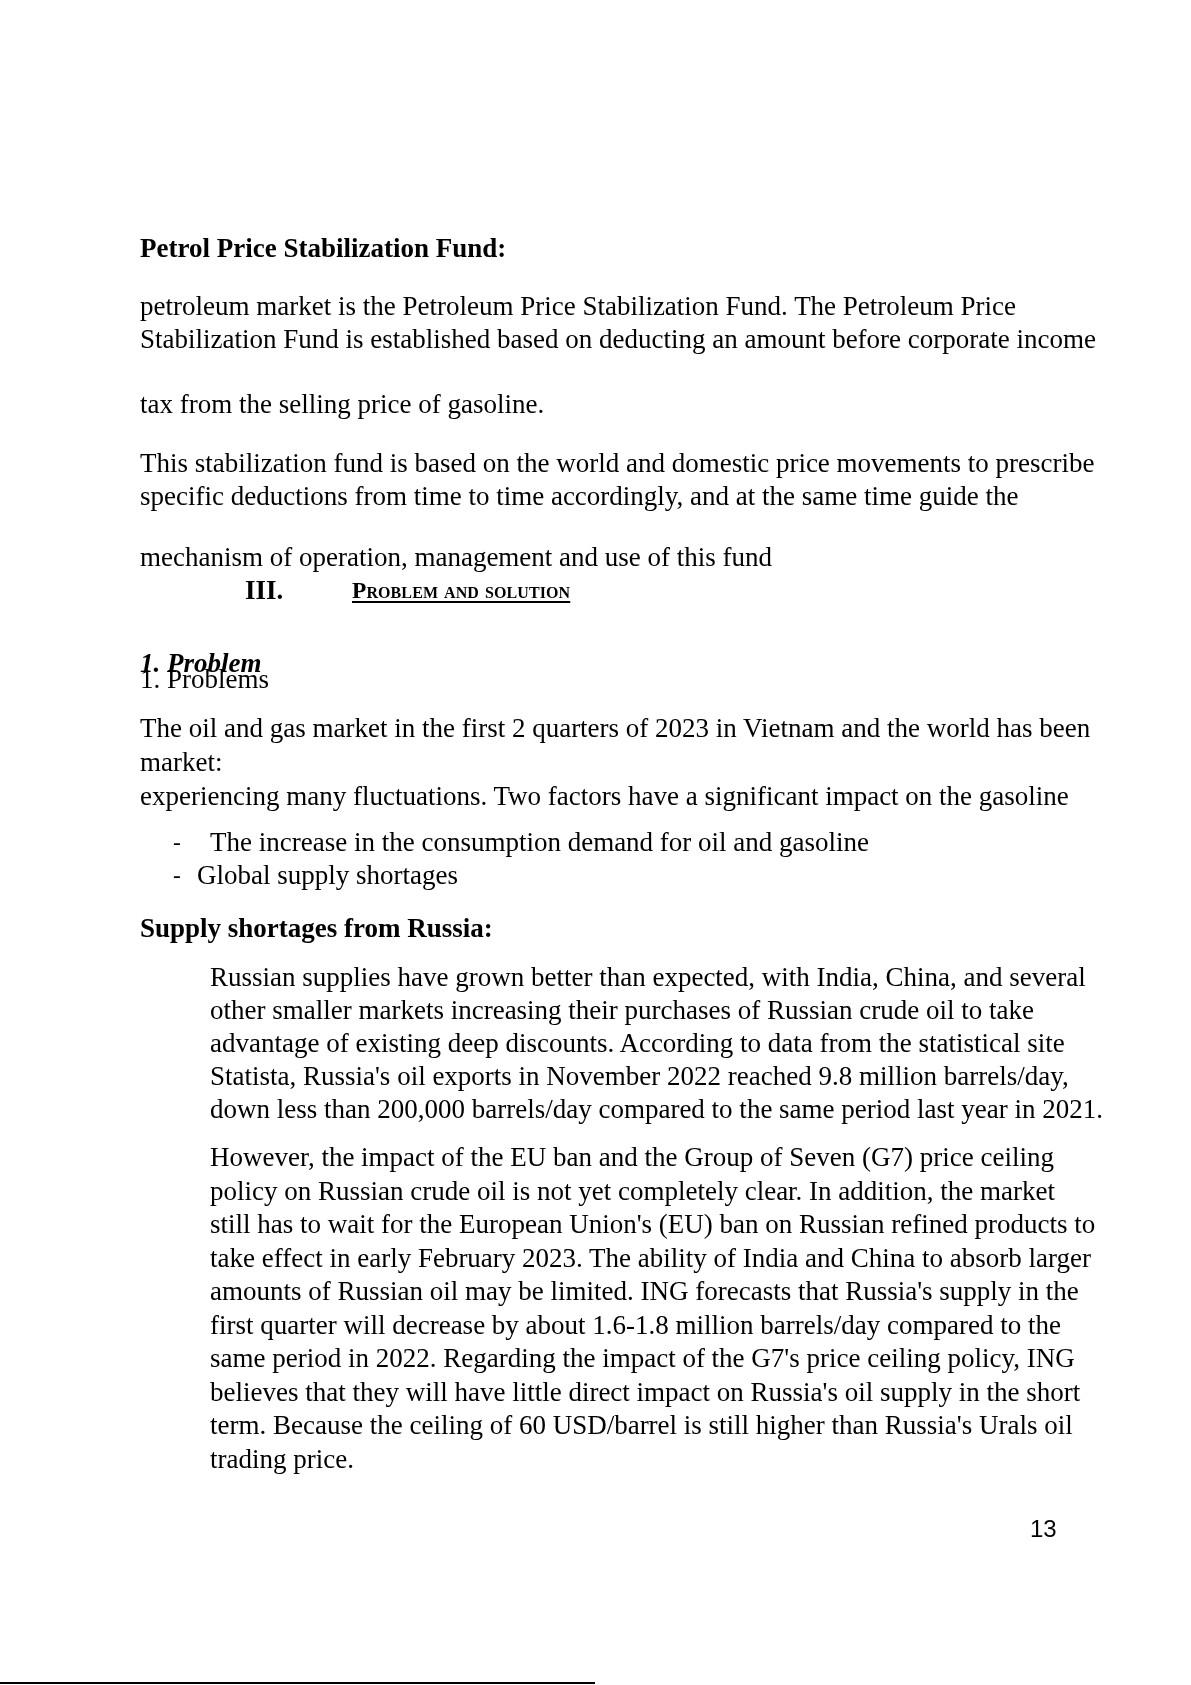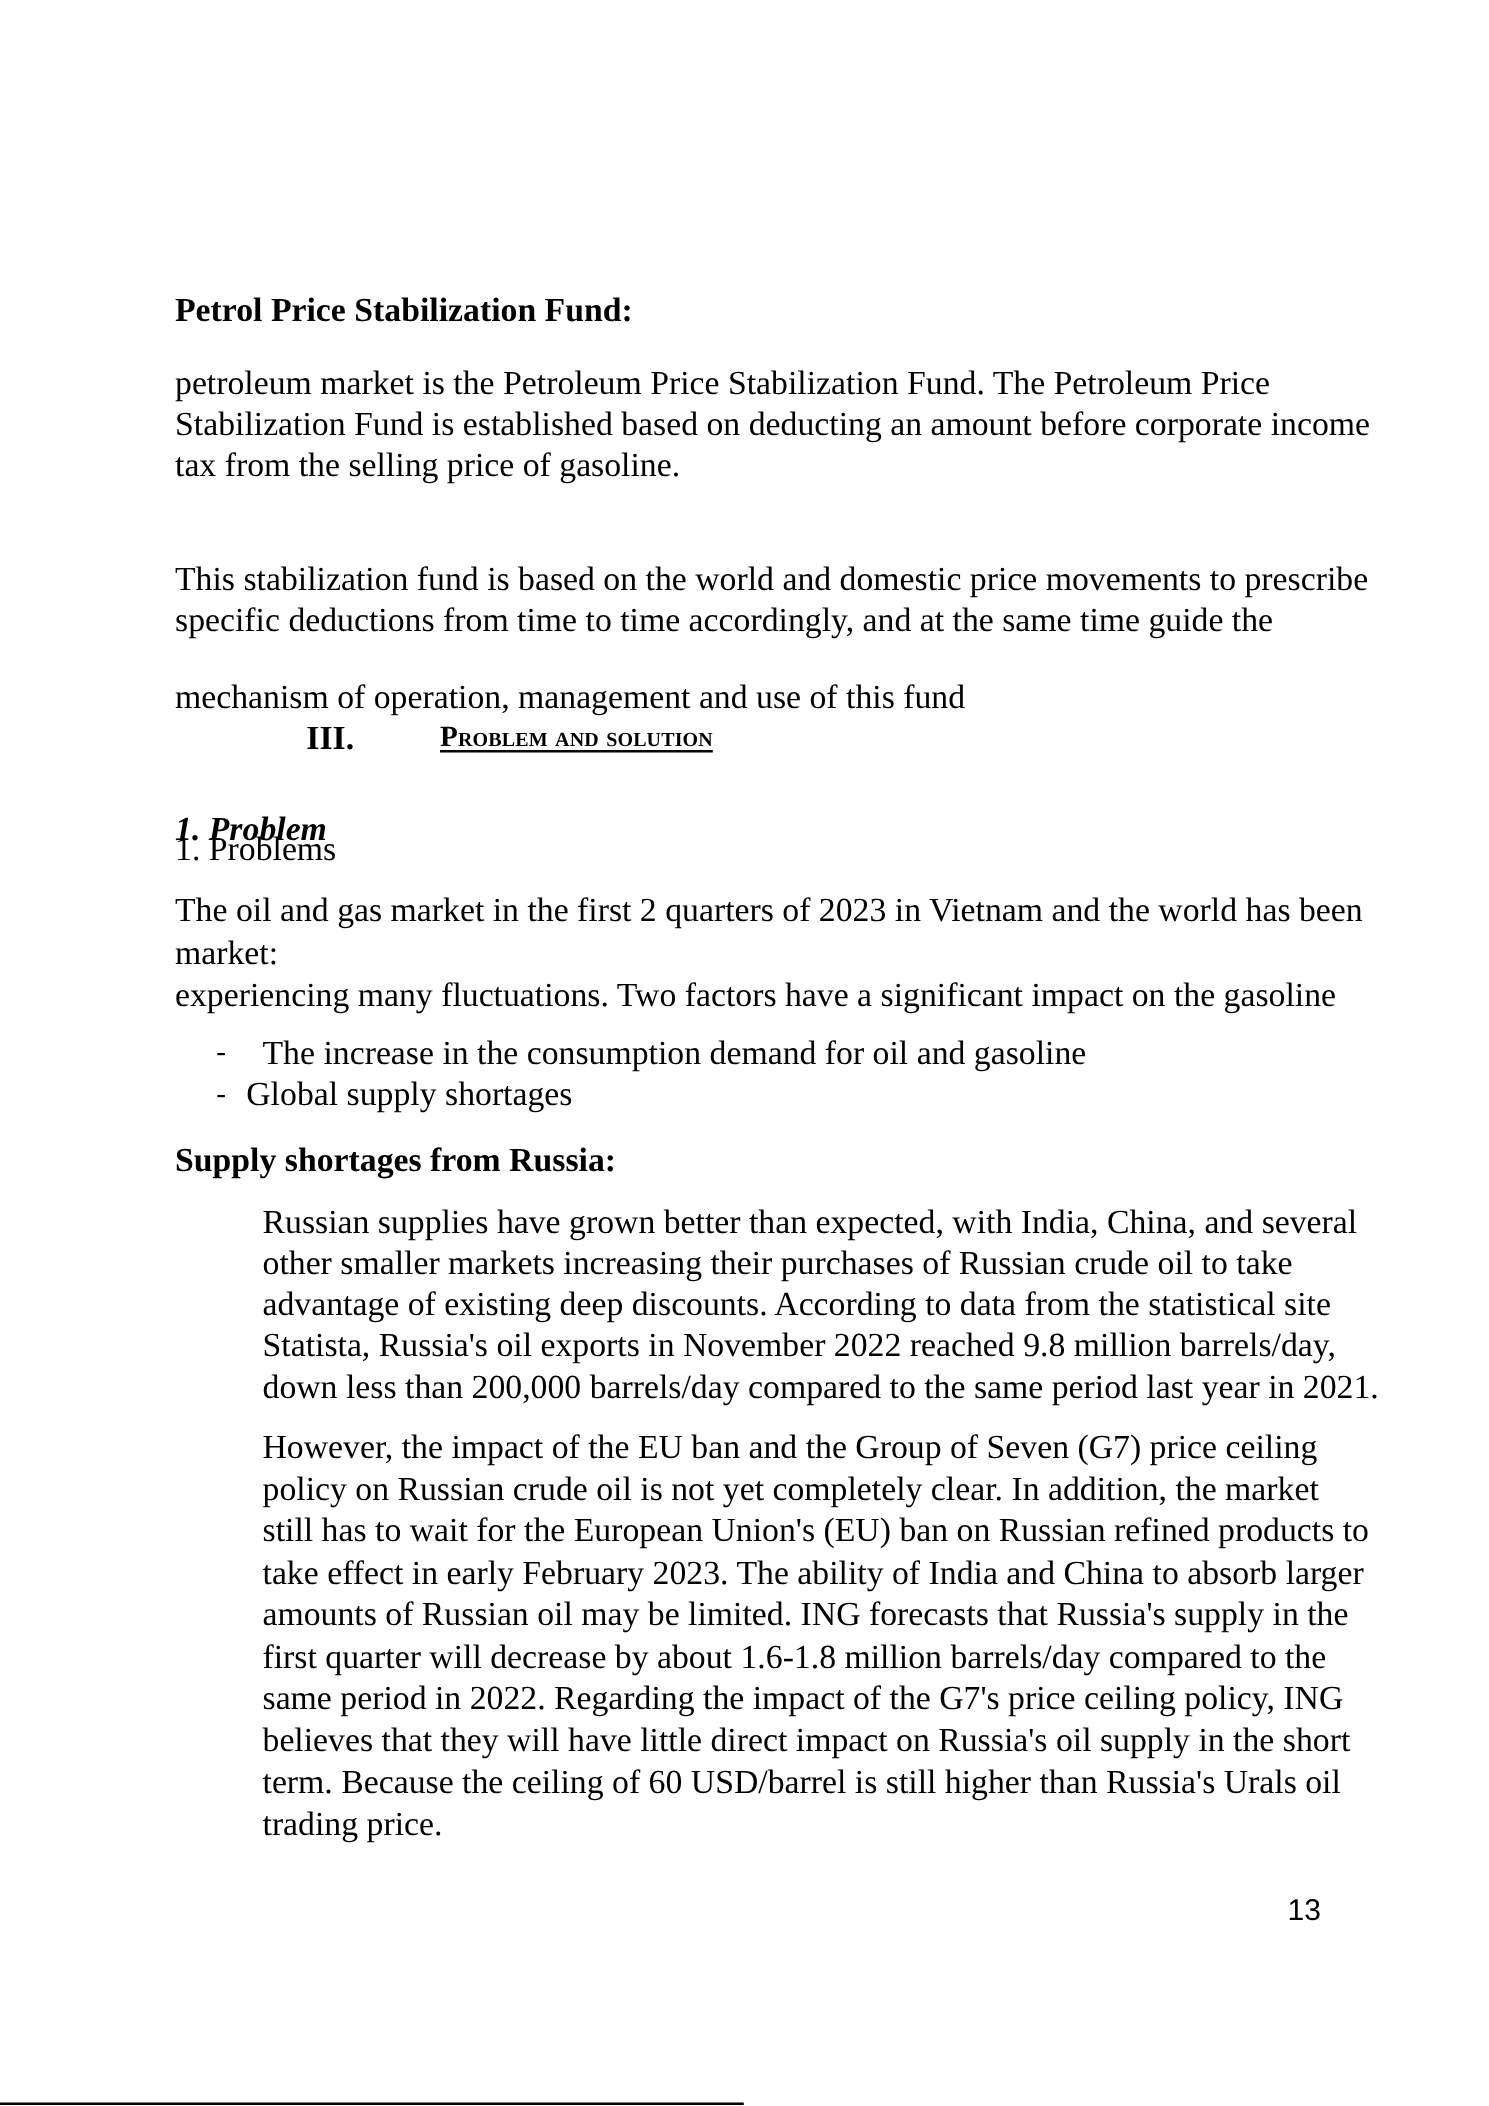--- a/index.html
+++ b/index.html
@@ -62,21 +62,21 @@
 </head>
 <body>
 
 <div class="page">
 
   <div class="abs txt bold" style="left:140px; top:232px;">Petrol Price Stabilization Fund:</div>
 
   <div class="abs" style="left:140px; top:290px;">
     <div class="txt" style="height:33px;">petroleum market is the Petroleum Price Stabilization Fund. The Petroleum Price</div>
     <div class="txt" style="height:33px;">Stabilization Fund is established based on deducting an amount before corporate income</div>
-    <div class="txt" style="height:33px;">tax from the selling price of gasoline.</div>
+    <div class="txt" style="height:33px;margin-top:32px;">tax from the selling price of gasoline.</div>
   </div>
 
   <div class="abs" style="left:140px; top:447px;">
     <div class="txt" style="height:33px;">This stabilization fund is based on the world and domestic price movements to prescribe</div>
     <div class="txt" style="height:33px;">specific deductions from time to time accordingly, and at the same time guide the</div>
     <div class="txt" style="height:33px;margin-top:28px;">mechanism of operation, management and use of this fund</div>
   </div>
 
   <div class="abs heading-roman" style="left:245px; top:575px; line-height:30px;">III.</div>
   <div class="abs heading-title" style="left:352px; top:575px; line-height:30px;">Problem and solution</div>

